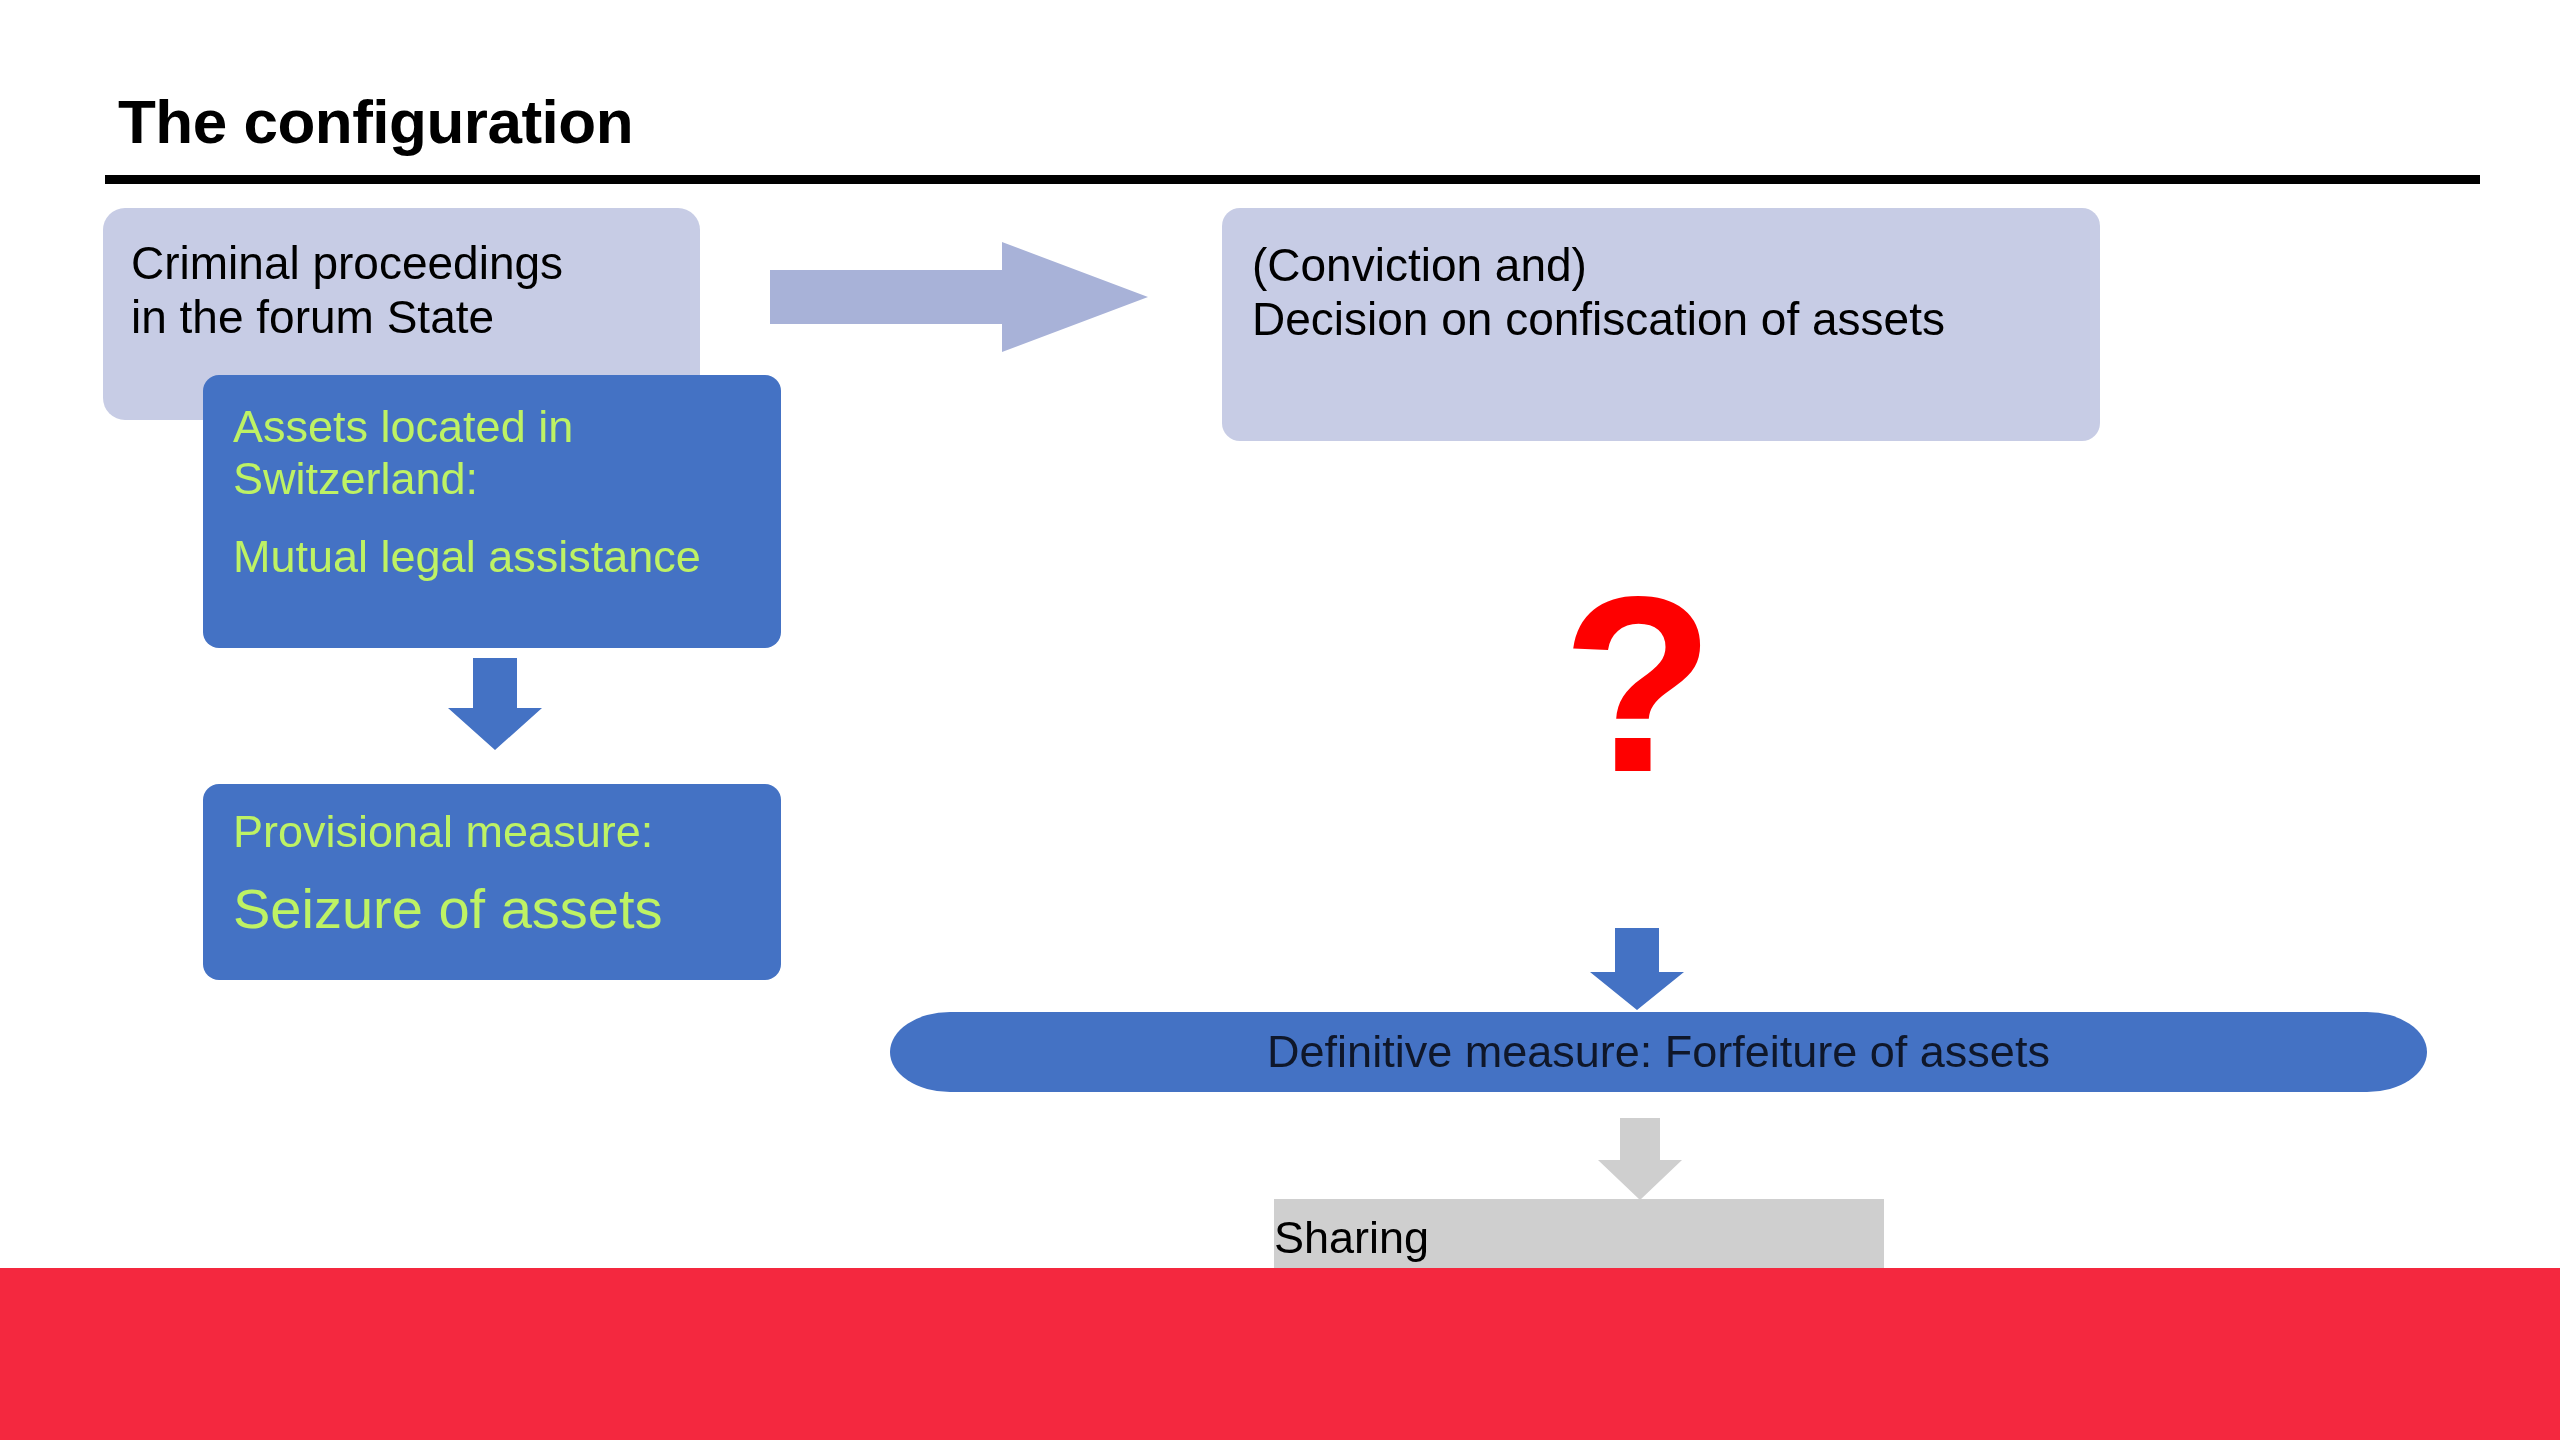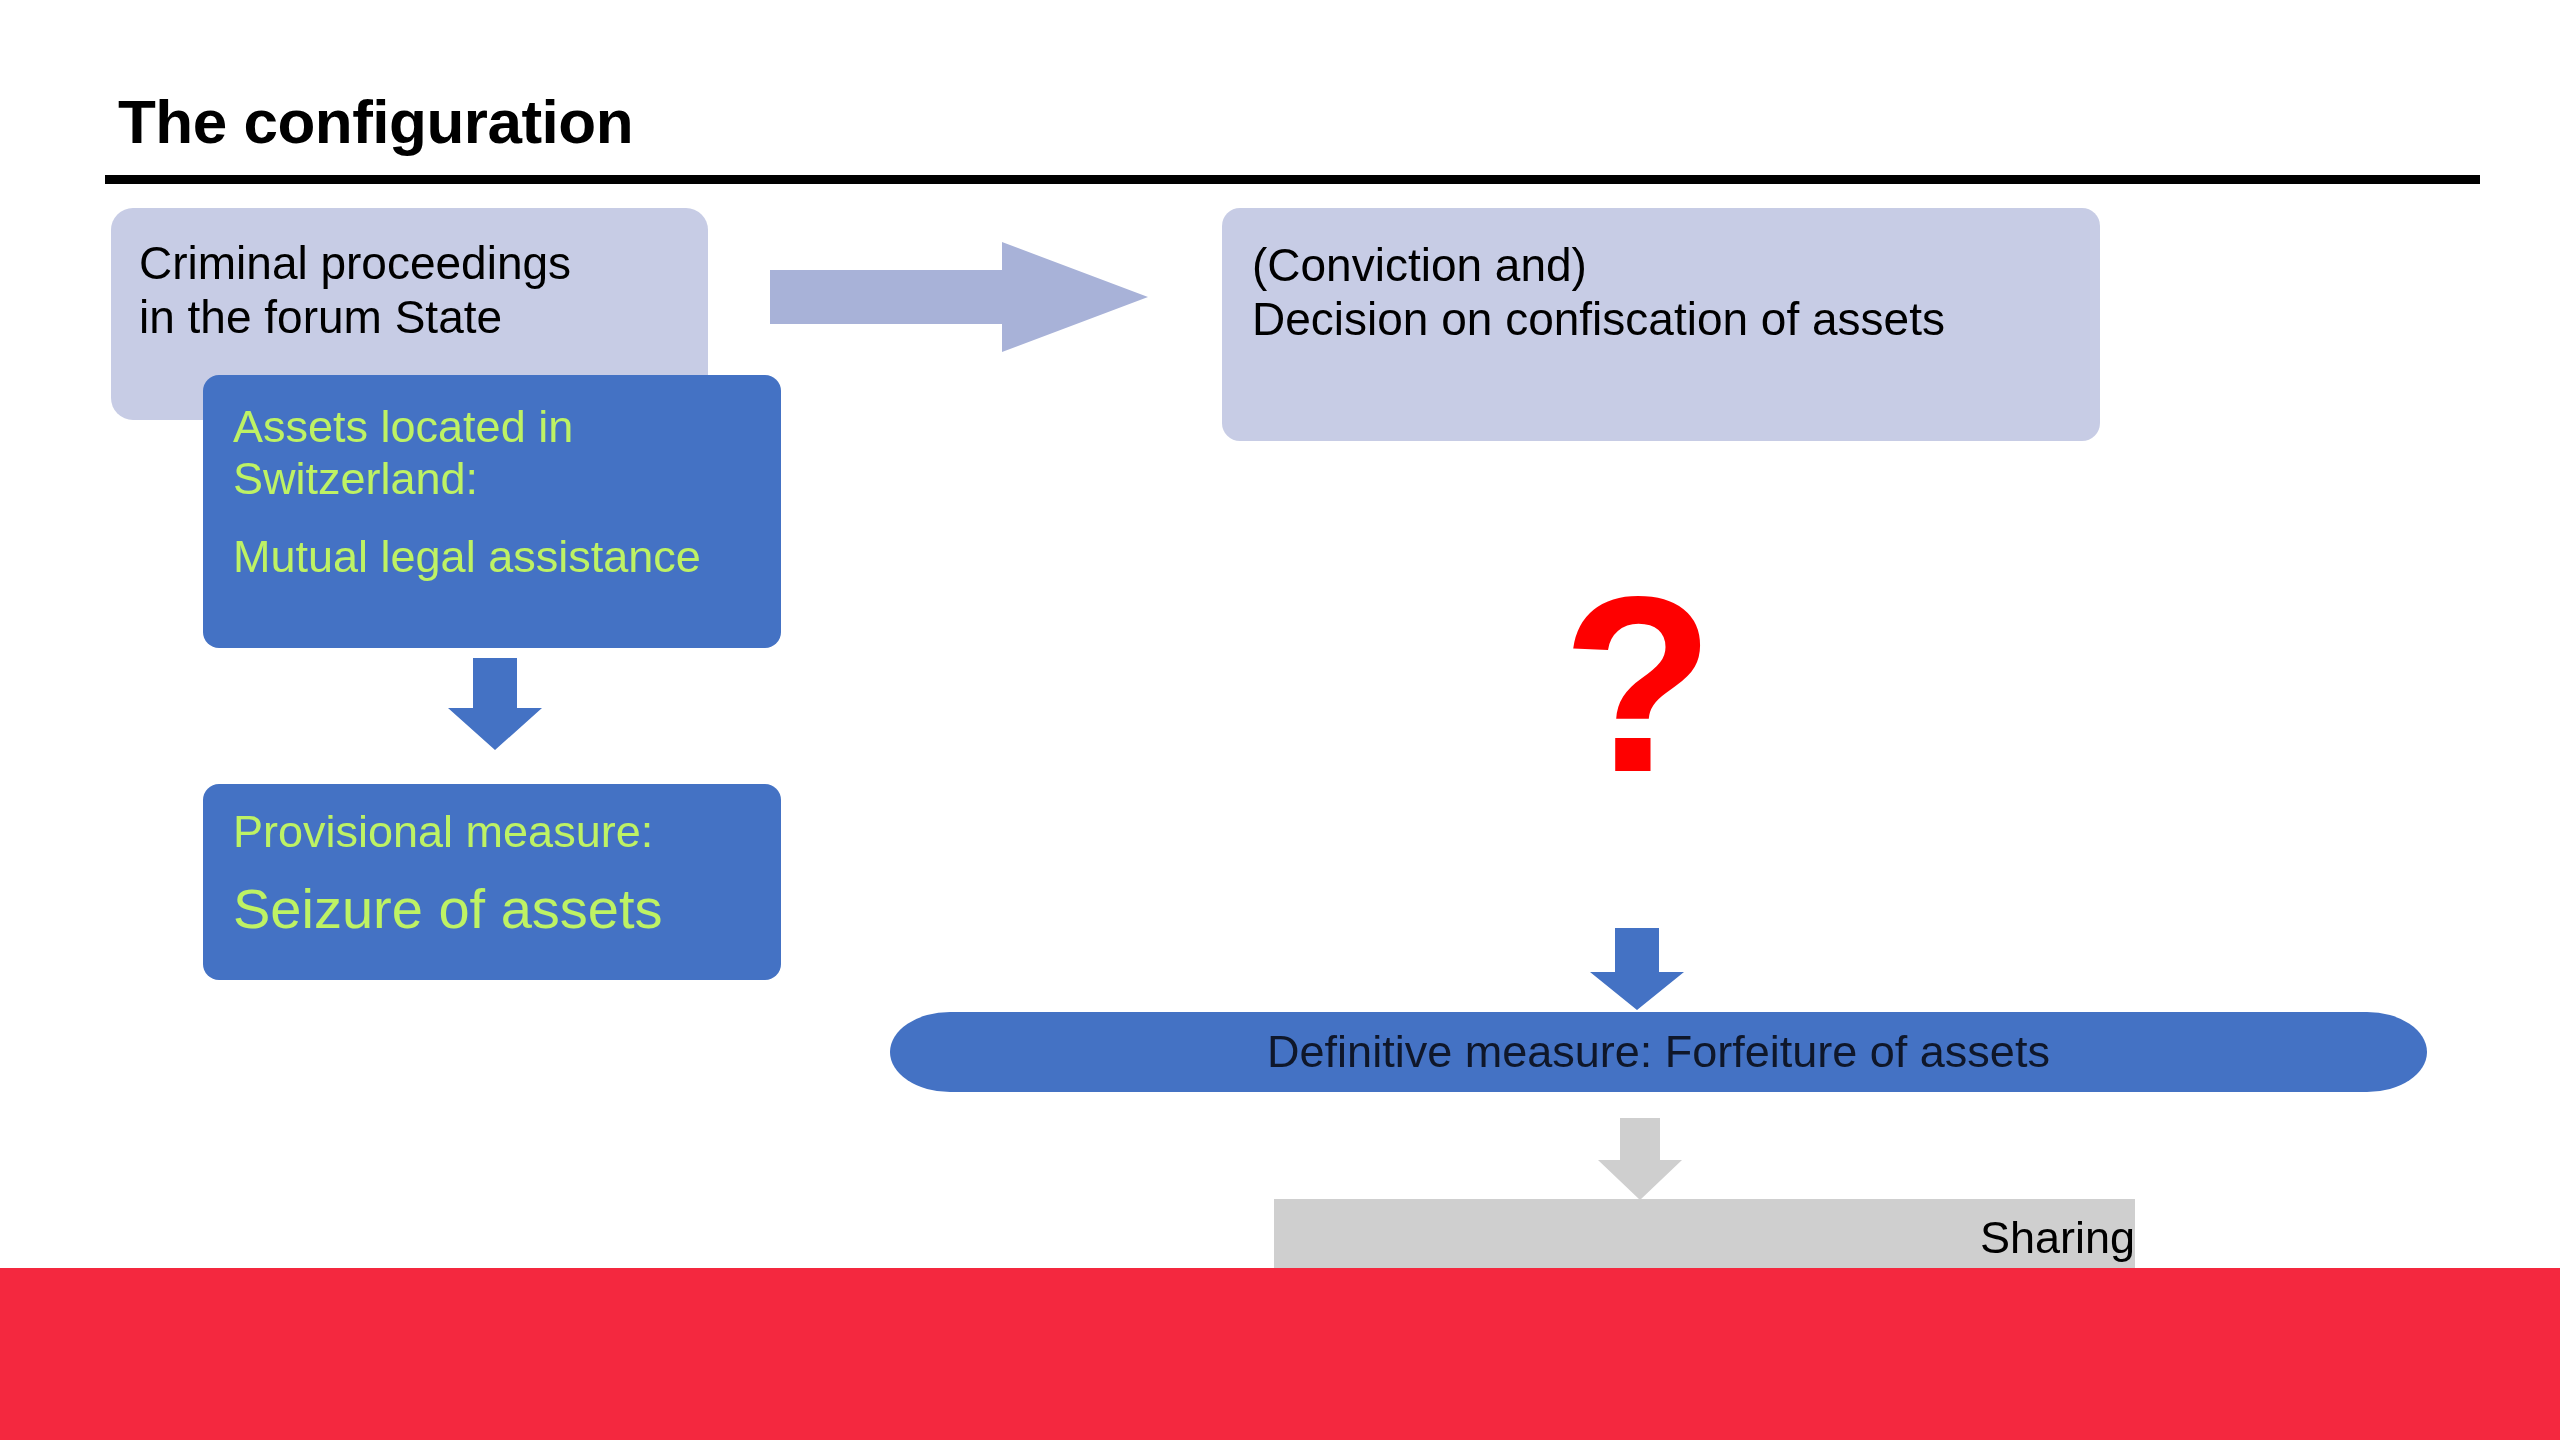--- a/index.html
+++ b/index.html
@@ -65,21 +65,21 @@
     color: #000000;
   }
   .box-text {
     position: absolute;
     line-height: 1.18;
     white-space: pre-line;
   }
 
   
   #box-criminal {
-    left: 103px; top: 208px; width: 597px; height: 212px; margin-left: 8px;
+    left: 103px; top: 208px; width: 597px; height: 212px;
   }
   #box-criminal .box-text {
     left: 28px; top: 28px; font-size: 46px;
   }
 
   #box-assets {
     left: 203px; top: 375px; width: 578px; height: 273px;
     z-index: 3;
   }
   #box-assets .line-a {
@@ -116,22 +116,22 @@
     align-items: center;
     justify-content: center;
   }
   #bar-definitive .bar-label {
     font-size: 45px;
     color: #0f172a;
     white-space: nowrap;
   }
 
   #box-sharing {
-    left: 1274px; top: 1199px; width: 861px; height: 78px;
-    display: flex; align-items: center; justify-content: flex-end;
+    left: 1274px; top: 1199px; width: 610px; height: 78px;
+    display: flex; align-items: center; justify-content: flex-start;
   }
   #box-sharing .box-label {
     font-size: 45px; color: #000000; white-space: nowrap;
   }
 
   
   .arrow { position: absolute; }
 
   #arrow-right {
     left: 770px; top: 242px; width: 378px; height: 110px;

